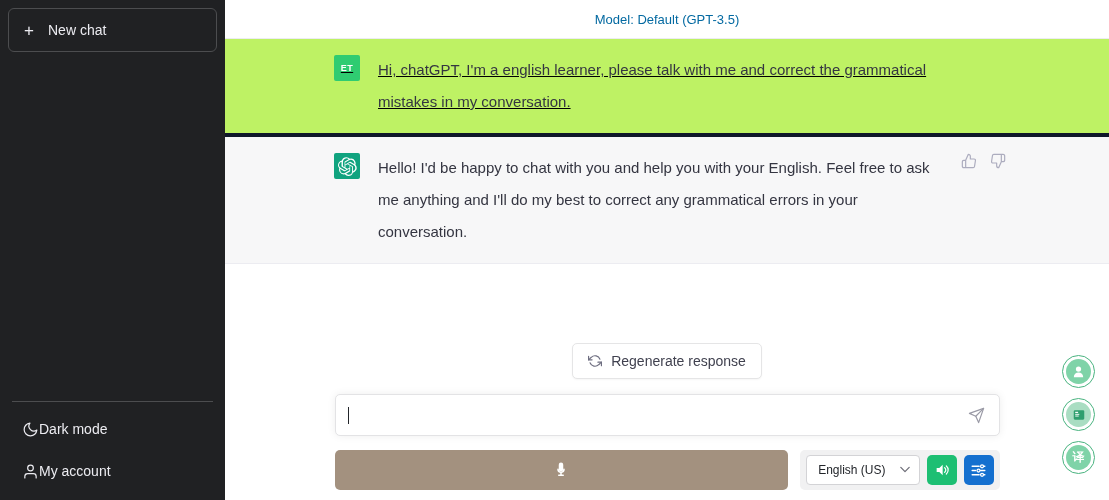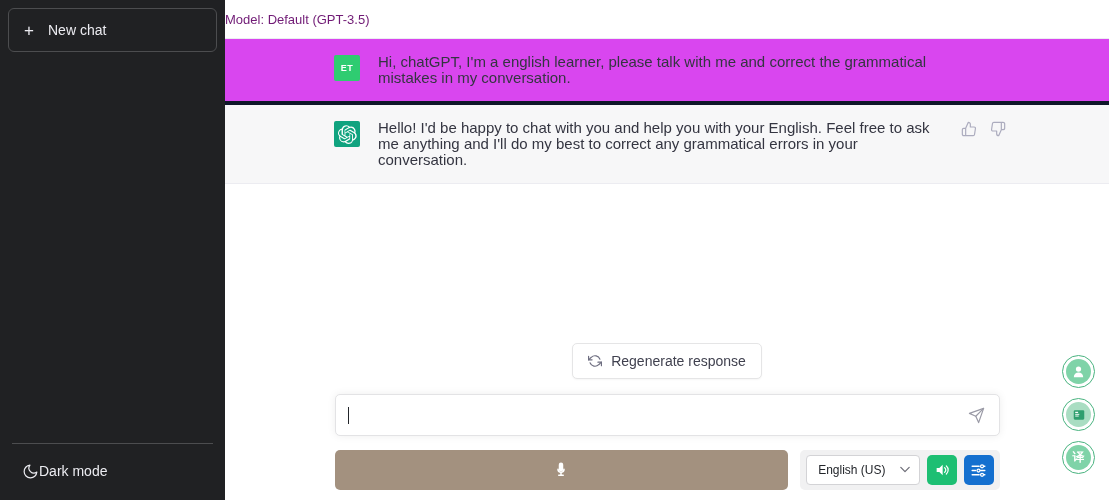--- a/index.html
+++ b/index.html
@@ -52,35 +52,35 @@
 
   
   .main {
     flex: 1 1 auto; height: 500px;
     background: #ffffff;
     position: relative;
     display: flex; flex-direction: column;
   }
   .model-bar {
     height: 39px;
-    display: flex; align-items: center; 
-    color: #701a75;
+    display: flex; align-items: center; justify-content: center;
+    color: #0369a1;
     font-size: 13px;
     border-bottom: 1px solid #ececf1;
     background: #ffffff;
     flex: 0 0 39px;
   }
 
   .thread { flex: 0 0 auto; }
   .msg {
     display: flex;
     padding: 15px 0;
     position: relative;
   }
-  .msg.user { background: #d946ef; }
+  .msg.user { background: #bef264; text-decoration: underline; }
   .msg.assistant {
     background: #f7f7f8;
     border-top: 4px solid #0f172a;
     border-bottom: 1px solid #ececf1;
   }
   .msg-inner {
     display: flex;
     gap: 18px;
     padding-left: 109px;
     padding-right: 100px;
@@ -92,21 +92,21 @@
     flex: 0 0 26px;
     display: flex; align-items: center; justify-content: center;
     color: #fff; font-size: 9px; font-weight: bold;
     letter-spacing: .4px;
     margin-top: 1px;
   }
   .avatar.user-av { background: #2fcc71; }
   .avatar.bot-av { background: #10a37f; }
   .msg-text {
     font-size: 15px;
-    line-height: 16px;
+    line-height: 32px;
     color: #343541;
     max-width: 560px;
   }
   .feedback {
     position: absolute;
     right: 103px;
     top: 16px;
     display: flex; gap: 13px;
     color: #acacbe;
   }
@@ -239,20 +239,27 @@
 
     <div class="sidebar-divider"></div>
 
     <div class="side-item">
       <svg width="17" height="17" viewBox="0 0 24 24" fill="none" stroke="#ececf1" stroke-width="1.7" stroke-linecap="round" stroke-linejoin="round">
         <path d="M21 12.79A9 9 0 1 1 11.21 3 7 7 0 0 0 21 12.79z"></path>
       </svg>
       <span>Dark mode</span>
     </div>
 
+    <div class="side-item">
+      <svg width="17" height="17" viewBox="0 0 24 24" fill="none" stroke="#ececf1" stroke-width="1.7" stroke-linecap="round" stroke-linejoin="round">
+        <path d="M20 21v-2a4 4 0 0 0-4-4H8a4 4 0 0 0-4 4v2"></path>
+        <circle cx="12" cy="7" r="4"></circle>
+      </svg>
+      <span>My account</span>
+    </div>
 
 
   </aside>
 
   <section class="main">
 
     <div class="model-bar">
       <span>Model: Default (GPT-3.5)</span>
     </div>
 

